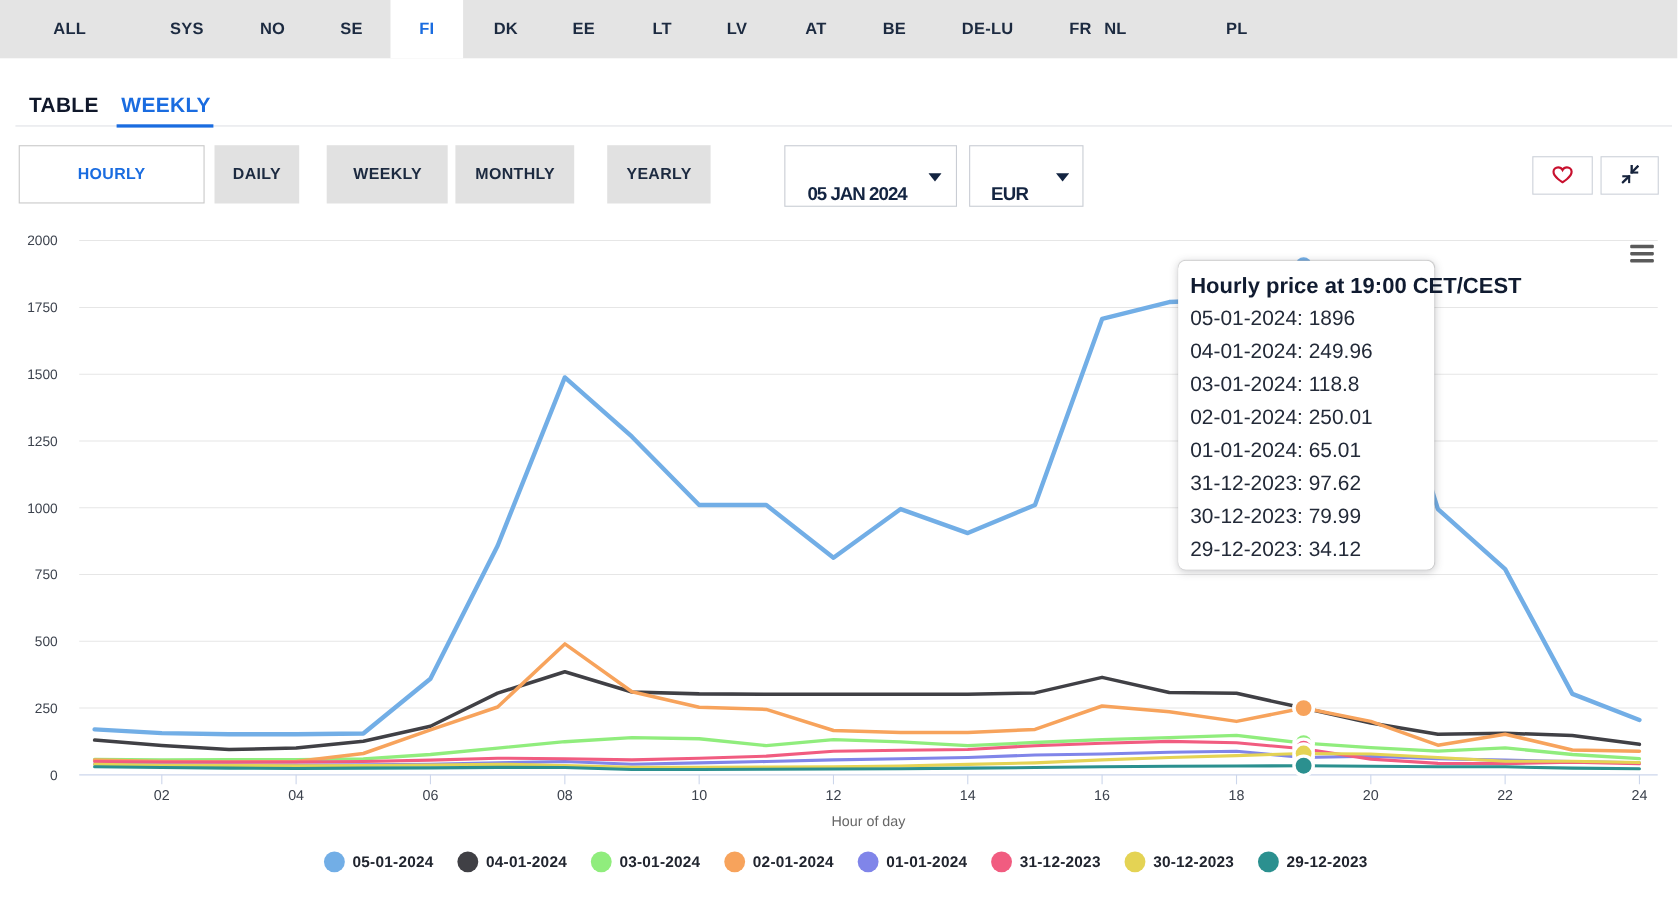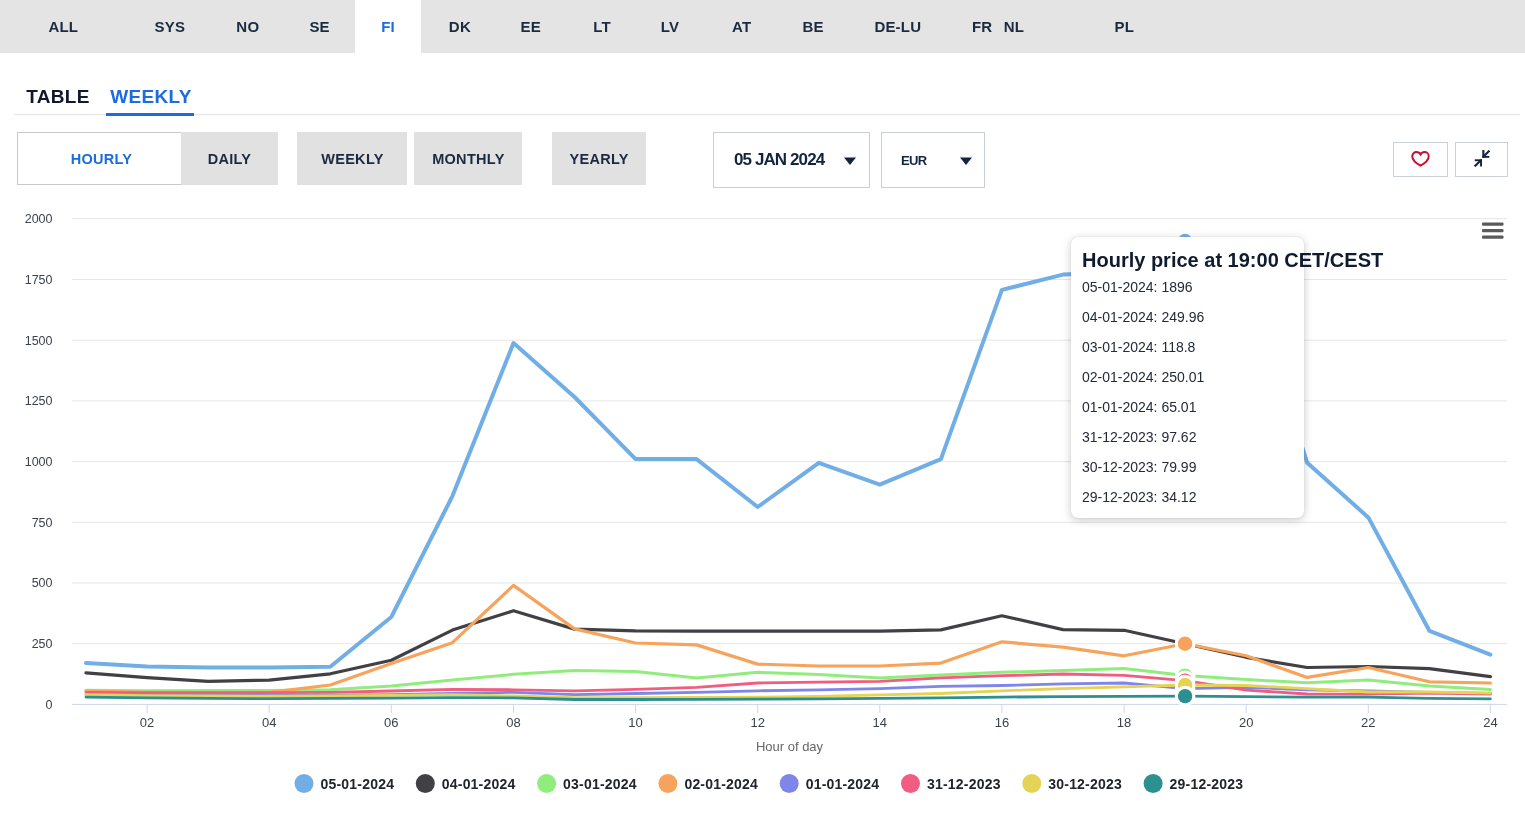--- a/index.html
+++ b/index.html
@@ -6,25 +6,25 @@
 .topbar { position:absolute; left:0; top:0; width:1525px; height:53px; background:#e4e4e4; }
 .fitab { position:absolute; left:355px; top:0; width:66px; height:53px; background:#fff; }
 .tab { position:absolute; top:26px; transform:translate(-50%,-50%); font-size:15px; font-weight:bold; color:#1c2a40; letter-spacing:.2px; }
 .tab.sel { color:#1a6ce0; }
 .t2 { position:absolute; top:84.5px; transform:translate(-50%,-50%); font-size:19px; font-weight:bold; letter-spacing:.3px;margin-top:12px; }
 .hairline { position:absolute; left:14px; top:114px; width:1506px; height:1px; background:#dfe2e6; }
 .underline { position:absolute; left:106px; top:113px; width:88px; height:3px; background:#1a6ce0; }
 .pbtn { position:absolute; top:132px; height:53px; background:#e1e1e1; color:#1c2a40; font-size:14.5px; font-weight:bold; letter-spacing:.3px; display:flex; align-items:center; justify-content:center; }
 .pbtn.act { background:#fff; border:1px solid #c9c9c9; color:#1a6ce0; }
 .sel { }
-.selbox { position:absolute; top:132px; height:56px; background:#fff; border:1px solid #c9cdd4; display:flex; align-items:center; color:#132441; font-weight:bold; }
+.selbox { position:absolute; top:132px; height:56px; background:#fff; border:1px solid #c9cdd4; display:flex; align-items:flex-end; color:#132441; font-weight:bold; }
 .icbtn { position:absolute; top:141.5px; height:35.5px; background:#fff; border:1px solid #ccd1d9; display:flex; align-items:center; justify-content:center; }
 .tooltip { position:absolute; left:1071px; top:237px; width:233px; height:281px; background:#fff; border-radius:7px; box-shadow:0 2px 8px rgba(60,60,70,.28), 0 0 1px rgba(0,0,0,.18); z-index:5; }
 .tt-title { position:absolute; left:11px; top:12px; font-size:20px; font-weight:bold; color:#101b30; white-space:nowrap; }
-.tt-row { position:absolute; left:11px; font-size:14px; color:#232a38; white-space:nowrap; }
+.tt-row { position:absolute; left:11px; font-size:19px; color:#232a38; white-space:nowrap; }
 .xl { font-size:13px; fill:#3c424d; }
 .yl { font-size:12.5px; fill:#3c424d; }
 .leg { font-size:14px; font-weight:bold; fill:#20242e; letter-spacing:.2px; }
 .axt { font-size:13px; fill:#666; }
 </style></head>
 <body>
 <div class="topbar"></div>
 <div class="fitab"></div>
 <span class="tab" style="left:63.3px">ALL</span>
 <span class="tab" style="left:169.8px">SYS</span>
@@ -40,32 +40,32 @@
 <span class="tab" style="left:897.8px">DE-LU</span>
 <span class="tab" style="left:982.2px">FR</span>
 <span class="tab" style="left:1014px">NL</span>
 <span class="tab" style="left:1124.4px">PL</span>
 
 <span class="t2" style="left:58px;color:#10182b">TABLE</span>
 <span class="t2" style="left:151px;color:#1a6ce0">WEEKLY</span>
 <div class="hairline"></div>
 <div class="underline"></div>
 <div class="pbtn act" style="left:17px;width:169px">HOURLY</div>
-<div class="pbtn" style="left:181px;width:97px">DAILY</div>
+<div class="pbtn" style="left:195px;width:77px">DAILY</div>
 <div class="pbtn" style="left:297.4px;width:110.1px">WEEKLY</div>
 <div class="pbtn" style="left:414.4px;width:108px">MONTHLY</div>
 <div class="pbtn" style="left:552.1px;width:94.1px">YEARLY</div>
 <div class="selbox" style="left:713px;width:157px">
   <span style="margin-left:20px;font-size:17px;letter-spacing:-.9px">05 JAN 2024</span>
   <svg style="position:absolute;right:13px;top:23px" width="12" height="10" viewBox="0 0 12 10">
       <path d="M0 1.5 L12 1.5 L6 9 Z" fill="#132441"></path>
     </svg>
 </div>
 <div class="selbox" style="left:881px;width:104px">
-  <span style="margin-left:19px;font-size:13px;letter-spacing:-.7px">EUR</span>
+  <span style="margin-left:19px;font-size:17px;letter-spacing:-.7px">EUR</span>
   <svg style="position:absolute;right:12px;top:23px" width="12" height="10" viewBox="0 0 12 10">
       <path d="M0 1.5 L12 1.5 L6 9 Z" fill="#132441"></path>
     </svg>
 </div>
 <div class="icbtn" style="left:1393px;width:55px">
   <svg width="19" height="16" viewBox="0 0 24 20.2">
       <path d="M12 18.6 C12 18.6 1.6 12.6 1.6 6.6 C1.6 3.4 4.2 1.4 6.9 1.4 C8.9 1.4 10.9 2.4 12 4.4 C13.1 2.4 15.1 1.4 17.1 1.4 C19.8 1.4 22.4 3.4 22.4 6.6 C22.4 12.6 12 18.6 12 18.6 Z" fill="none" stroke="#c8102e" stroke-width="2.5"></path>
     </svg>
 </div>
 <div class="icbtn" style="left:1455px;width:53px">

